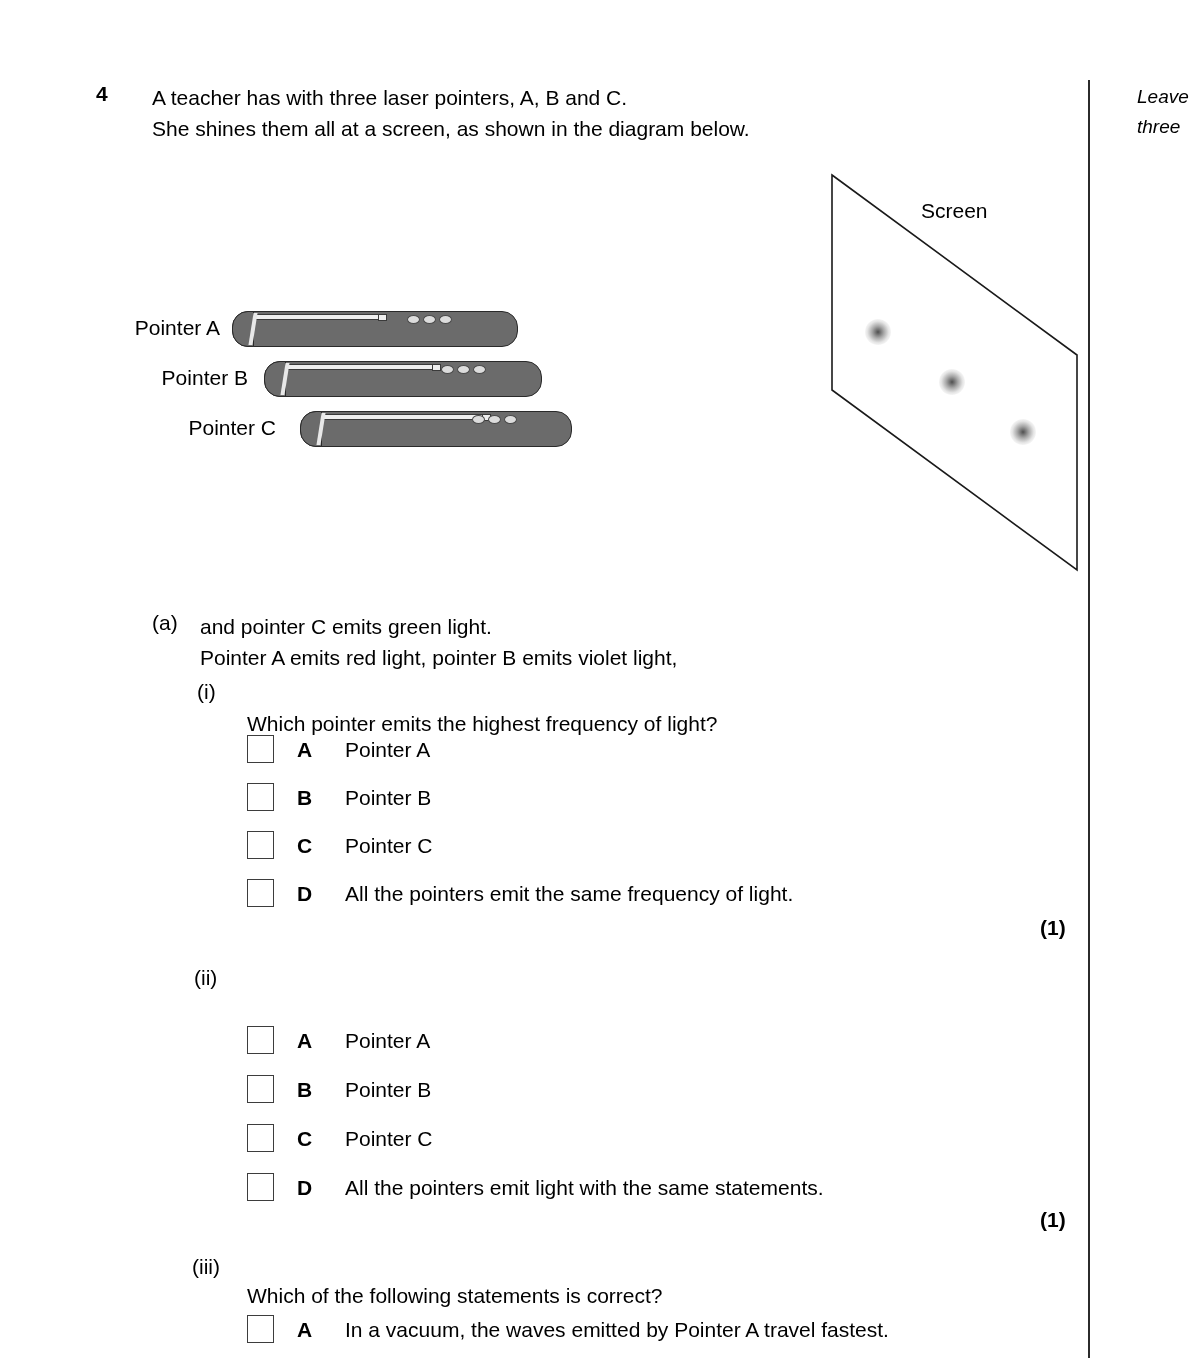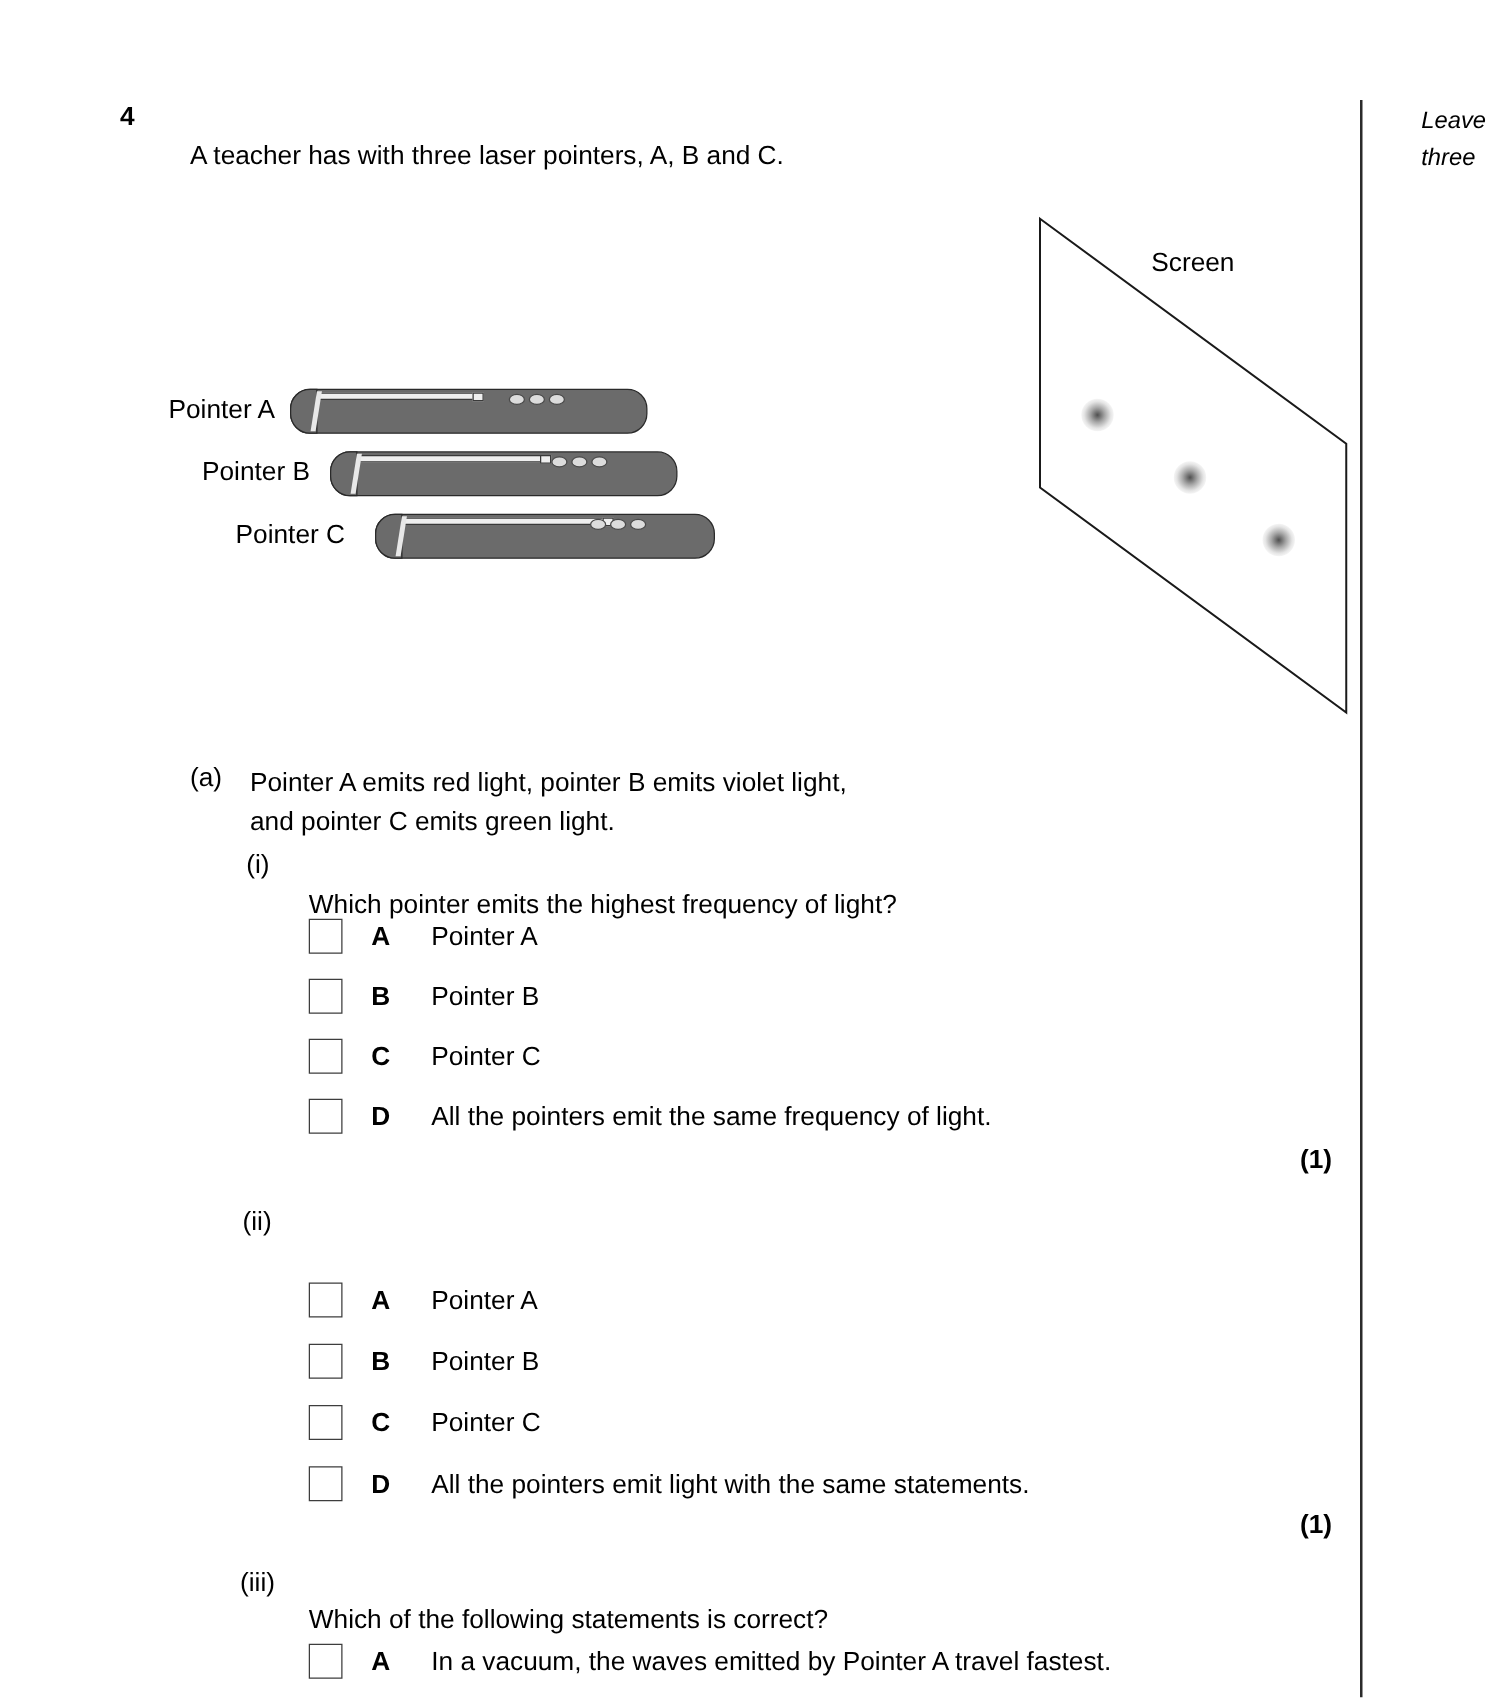--- a/index.html
+++ b/index.html
@@ -53,21 +53,21 @@
     font-size: 21px;
   }
   .q-stem {
     position: absolute;
     left: 152px;
     top: 82px;
     font-size: 21px;
     line-height: 31px;
     width: 900px;
   }
-  .q-stem div { white-space: nowrap; margin-top: 27px; }
+  .q-stem div { white-space: nowrap; }
 
   
   .pointer-label {
     position: absolute;
     font-size: 21px;
     text-align: right;
     white-space: nowrap;
   }
   .pointer-row { position: absolute; }
 
@@ -205,20 +205,21 @@
 
   <div class="margin-rule"></div>
   <div class="margin-note">
     <div>Leave</div>
     <div>three</div>
   </div>
 
   <div class="q-number">4</div>
   <div class="q-stem">
     <div>A teacher has with three laser pointers, A, B and C.</div>
+    <div>She shines them all at a screen, as shown in the diagram below.</div>
   </div>
 
   <div class="pointer-label" style="left:60px; top:316px; width:160px;">Pointer A</div>
   <div class="pointer-row" style="left:232px; top:311px; width:286px; height:36px;">
     <div class="pointer-body"></div>
     <div class="pointer-stripe" style="width:124px;"></div>
     <div class="pointer-clip" style="left:146px; top:3px;"></div>
     <div class="pointer-cap"></div>
     <div class="pointer-capline"></div>
     <div class="pointer-btn" style="left:175px; top:4px;"></div>
@@ -255,22 +256,22 @@
       <polygon points="32,15 277,195 277,410 32,230" fill="#ffffff" stroke="#1a1a1a" stroke-width="1.6"></polygon>
     </svg>
   </div>
   <div class="screen-label">Screen</div>
   <div class="laser-dot" style="left:865px; top:319px;"></div>
   <div class="laser-dot" style="left:939px; top:369px;"></div>
   <div class="laser-dot" style="left:1010px; top:419px;"></div>
 
   <div class="part-marker" style="left:152px; top:611px;">(a)</div>
   <div class="part-text" style="left:200px; top:611px;">
+    <div>and pointer C emits green light.</div>
     <div>Pointer A emits red light, pointer B emits violet light,</div>
-    <div>and pointer C emits green light.</div>
   </div>
 
   <div class="part-marker" style="left:197px; top:680px;">(i)</div>
   <div class="part-text" style="left:247px; top:708px;">
     <div>Which pointer emits the highest frequency of light?</div>
   </div>
 
   <div class="opt-row" style="left:247px; top:735px;">
     <div class="opt-box"></div>
     <div class="opt-letter">A</div>

